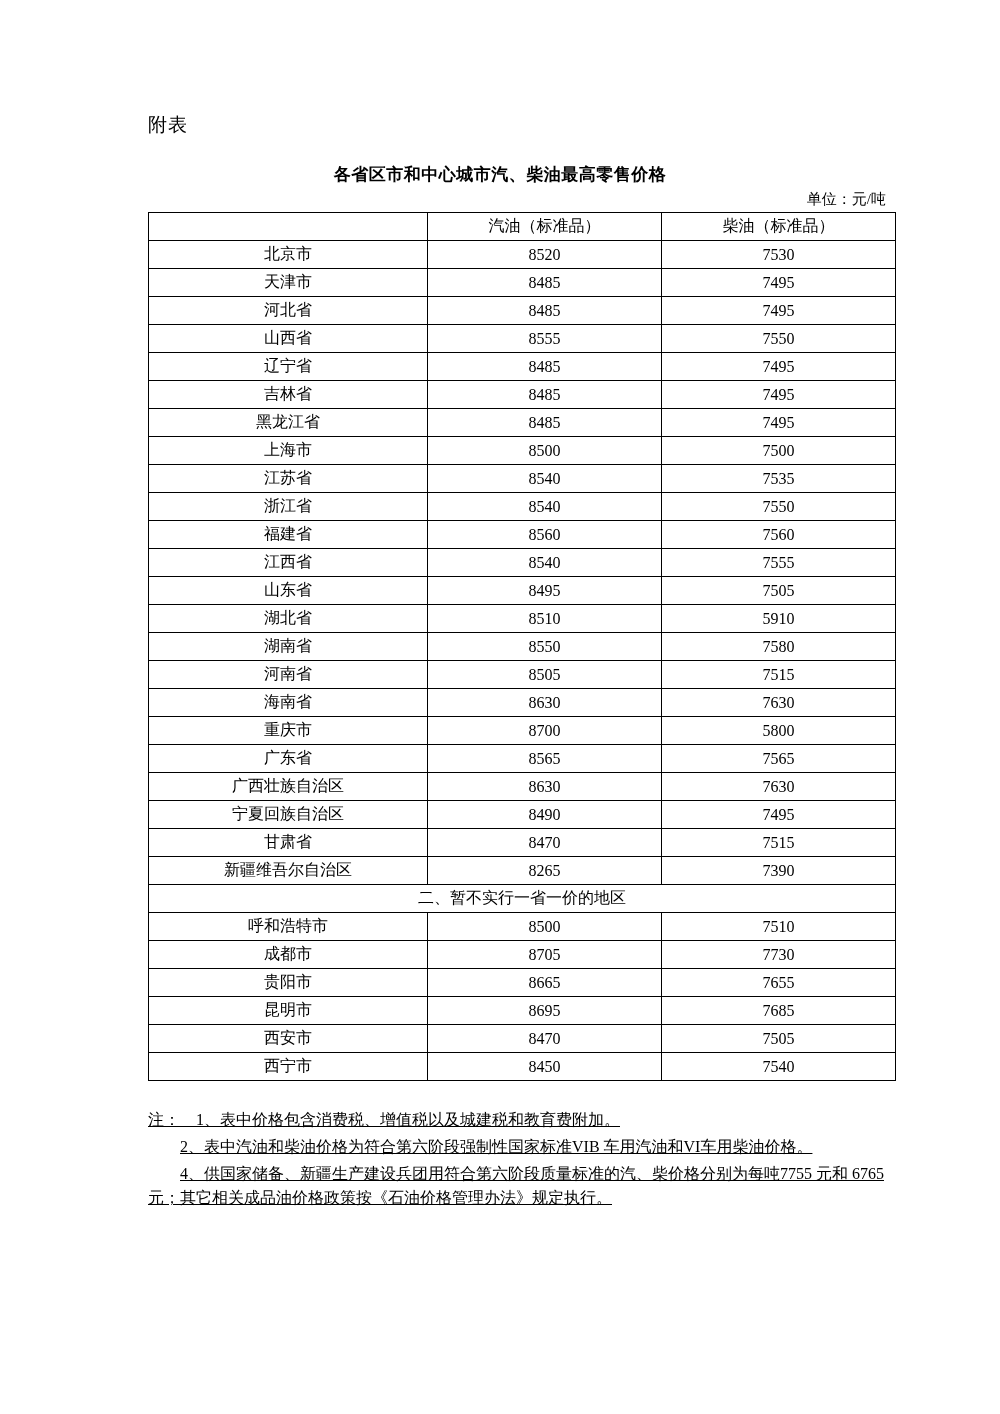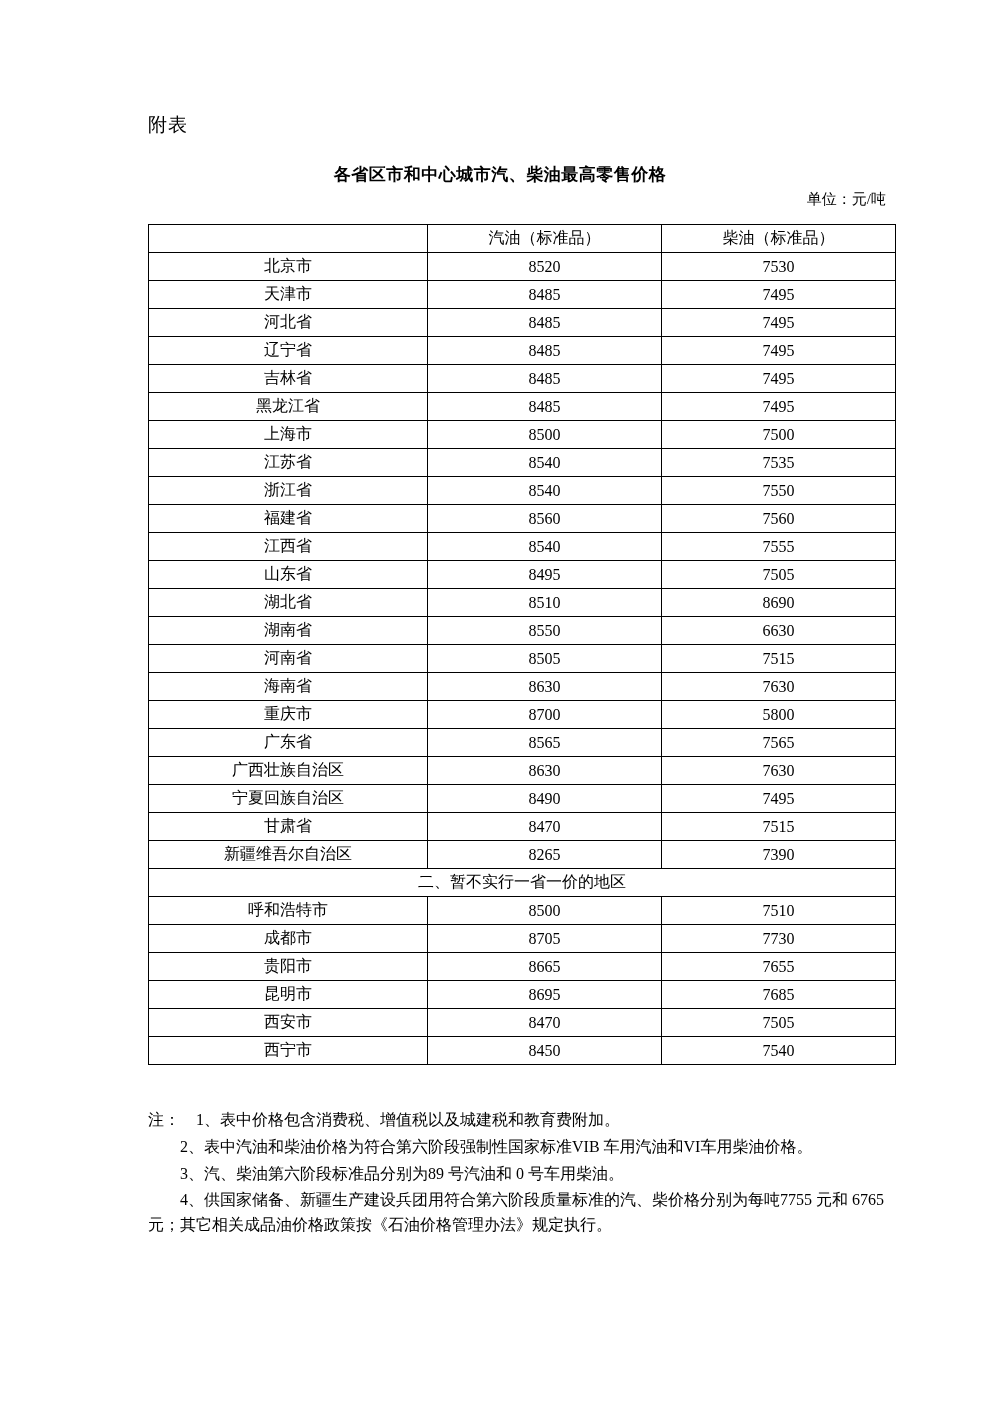--- a/index.html
+++ b/index.html
@@ -39,21 +39,21 @@
   }
   .unit-line {
     position: absolute;
     right: 114px;
     top: 190px;
     font-size: 15px;
   }
   table.price-table {
     position: absolute;
     left: 148px;
-    top: 224px;
+    top: 212px;
     width: 744px;
     border-collapse: collapse;
     table-layout: fixed;
   }
   table.price-table td {
     border: 1px solid #000000;
     font-size: 16px;
     height: 27px;
     padding: 0;
     text-align: center;
@@ -74,20 +74,21 @@
   .notes {
     position: absolute;
     left: 148px;
     top: 1108px;
     width: 748px;
     font-size: 16px;
     line-height: 1.55;
   }
   .notes p {
     margin: 0 0 2px 0;
+    text-decoration: underline;
   }
   .note-first {
     text-indent: 0;
   }
   .note-indent {
     text-indent: 32px;
   }
 </style>
 </head>
 <body>
@@ -116,20 +117,25 @@
           <td class="col-region">天津市</td>
           <td class="col-gas">8485</td>
           <td class="col-diesel">7495</td>
         </tr>
         <tr>
           <td class="col-region">河北省</td>
           <td class="col-gas">8485</td>
           <td class="col-diesel">7495</td>
         </tr>
         <tr>
+          <td class="col-region">山西省</td>
+          <td class="col-gas">8555</td>
+          <td class="col-diesel">7550</td>
+        </tr>
+        <tr>
           <td class="col-region">辽宁省</td>
           <td class="col-gas">8485</td>
           <td class="col-diesel">7495</td>
         </tr>
         <tr>
           <td class="col-region">吉林省</td>
           <td class="col-gas">8485</td>
           <td class="col-diesel">7495</td>
         </tr>
         <tr>
@@ -163,26 +169,26 @@
           <td class="col-diesel">7555</td>
         </tr>
         <tr>
           <td class="col-region">山东省</td>
           <td class="col-gas">8495</td>
           <td class="col-diesel">7505</td>
         </tr>
         <tr>
           <td class="col-region">湖北省</td>
           <td class="col-gas">8510</td>
-          <td class="col-diesel">8690</td>
+          <td class="col-diesel">5910</td>
         </tr>
         <tr>
           <td class="col-region">湖南省</td>
           <td class="col-gas">8550</td>
-          <td class="col-diesel">6630</td>
+          <td class="col-diesel">7580</td>
         </tr>
         <tr>
           <td class="col-region">河南省</td>
           <td class="col-gas">8505</td>
           <td class="col-diesel">7515</td>
         </tr>
         <tr>
           <td class="col-region">海南省</td>
           <td class="col-gas">8630</td>
           <td class="col-diesel">7630</td>
@@ -249,17 +255,16 @@
           <td class="col-region">西宁市</td>
           <td class="col-gas">8450</td>
           <td class="col-diesel">7540</td>
         </tr>
       </tbody>
   </table>
 
   <div class="notes">
     <p class="note-first">注：　1、表中价格包含消费税、增值税以及城建税和教育费附加。</p>
     <p class="note-indent">2、表中汽油和柴油价格为符合第六阶段强制性国家标准VIB 车用汽油和VI车用柴油价格。</p>
-    <p class="note-indent">3、汽、柴油第六阶段标准品分别为89 号汽油和 0 号车用柴油。</p>
     <p class="note-indent">4、供国家储备、新疆生产建设兵团用符合第六阶段质量标准的汽、柴价格分别为每吨7755 元和 6765 元；其它相关成品油价格政策按《石油价格管理办法》规定执行。</p>
   </div>
 
 </div>
 
 </body></html>

